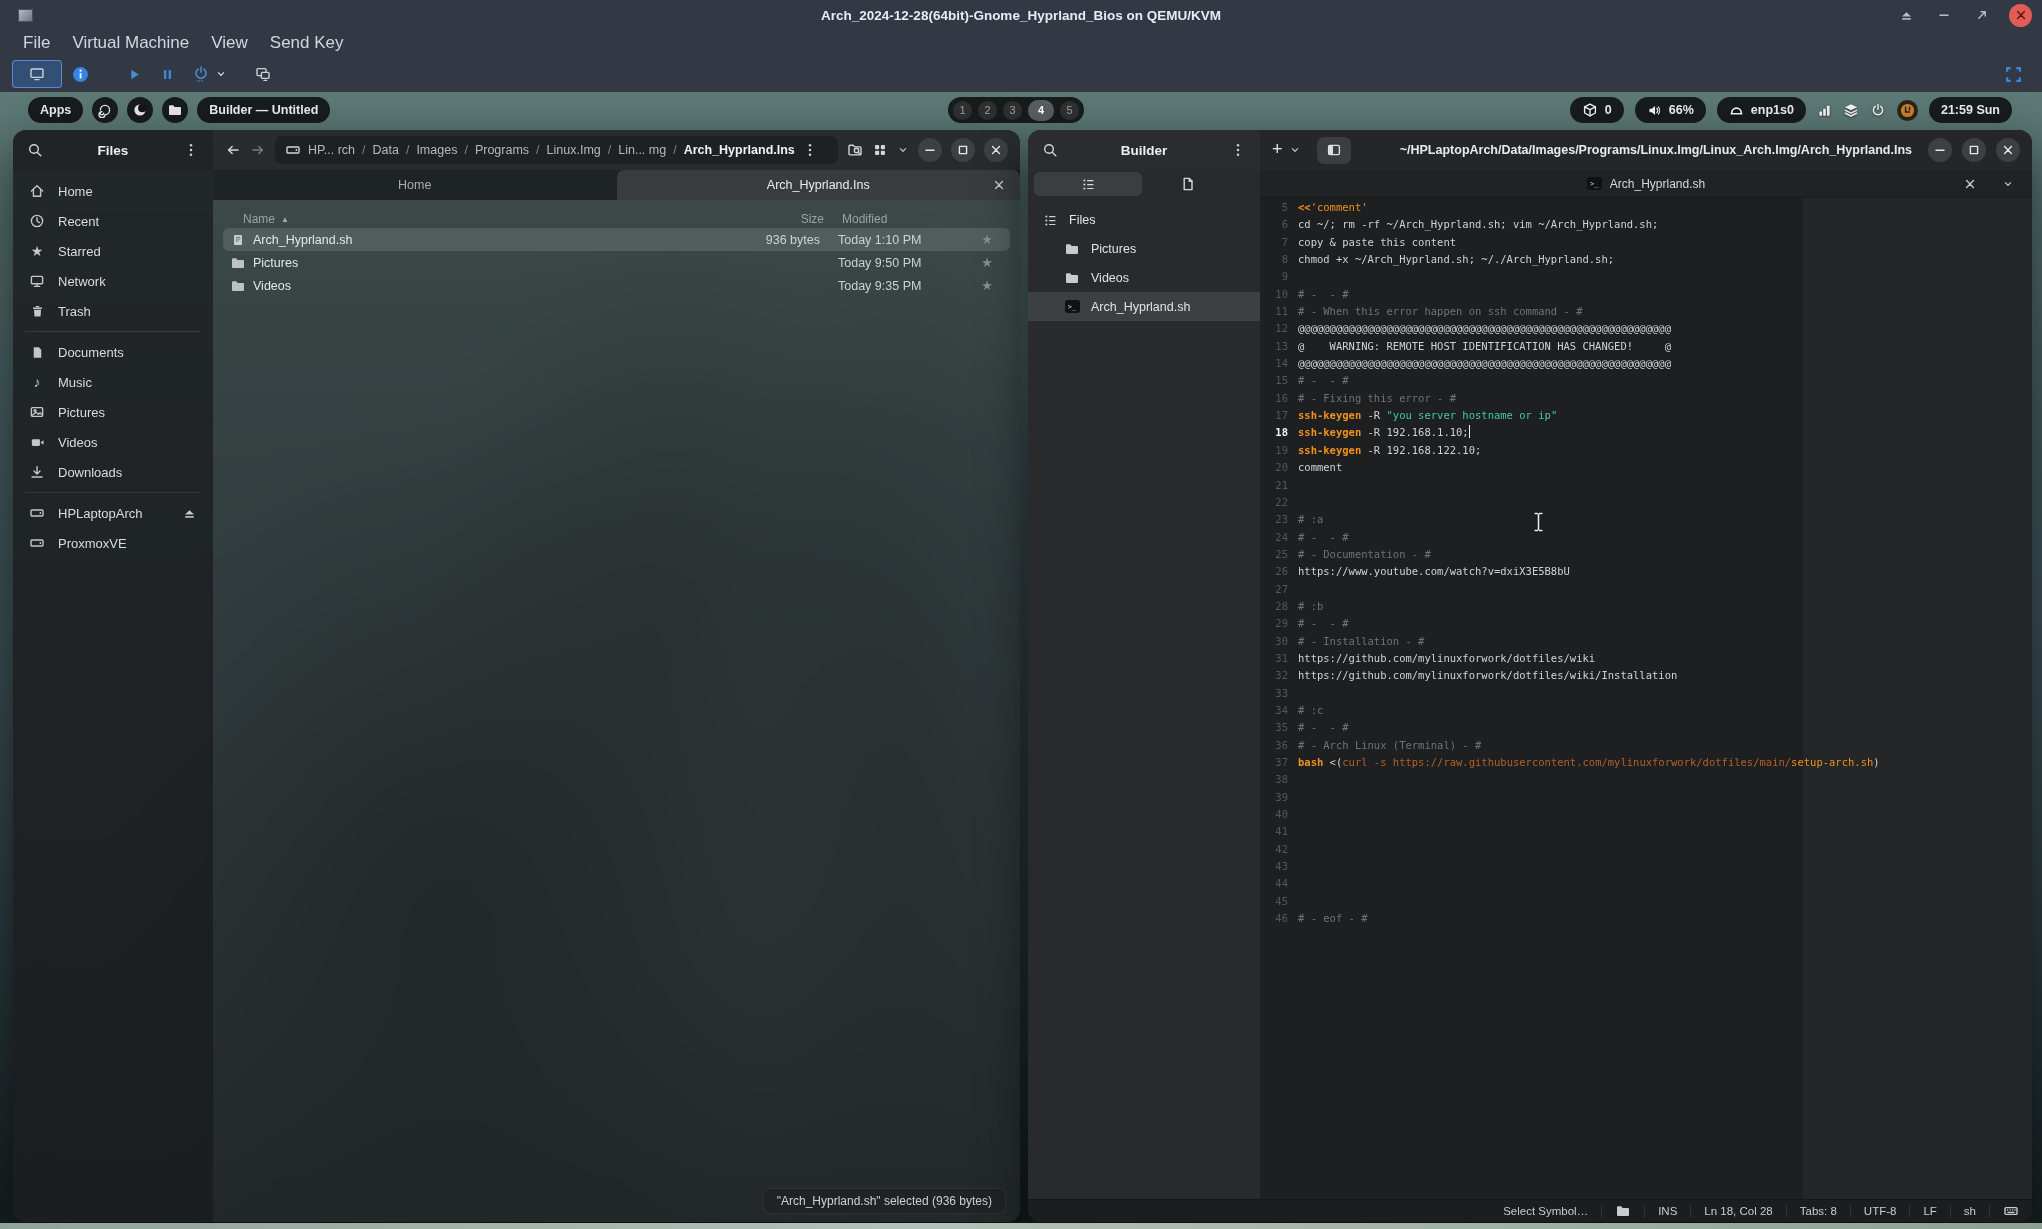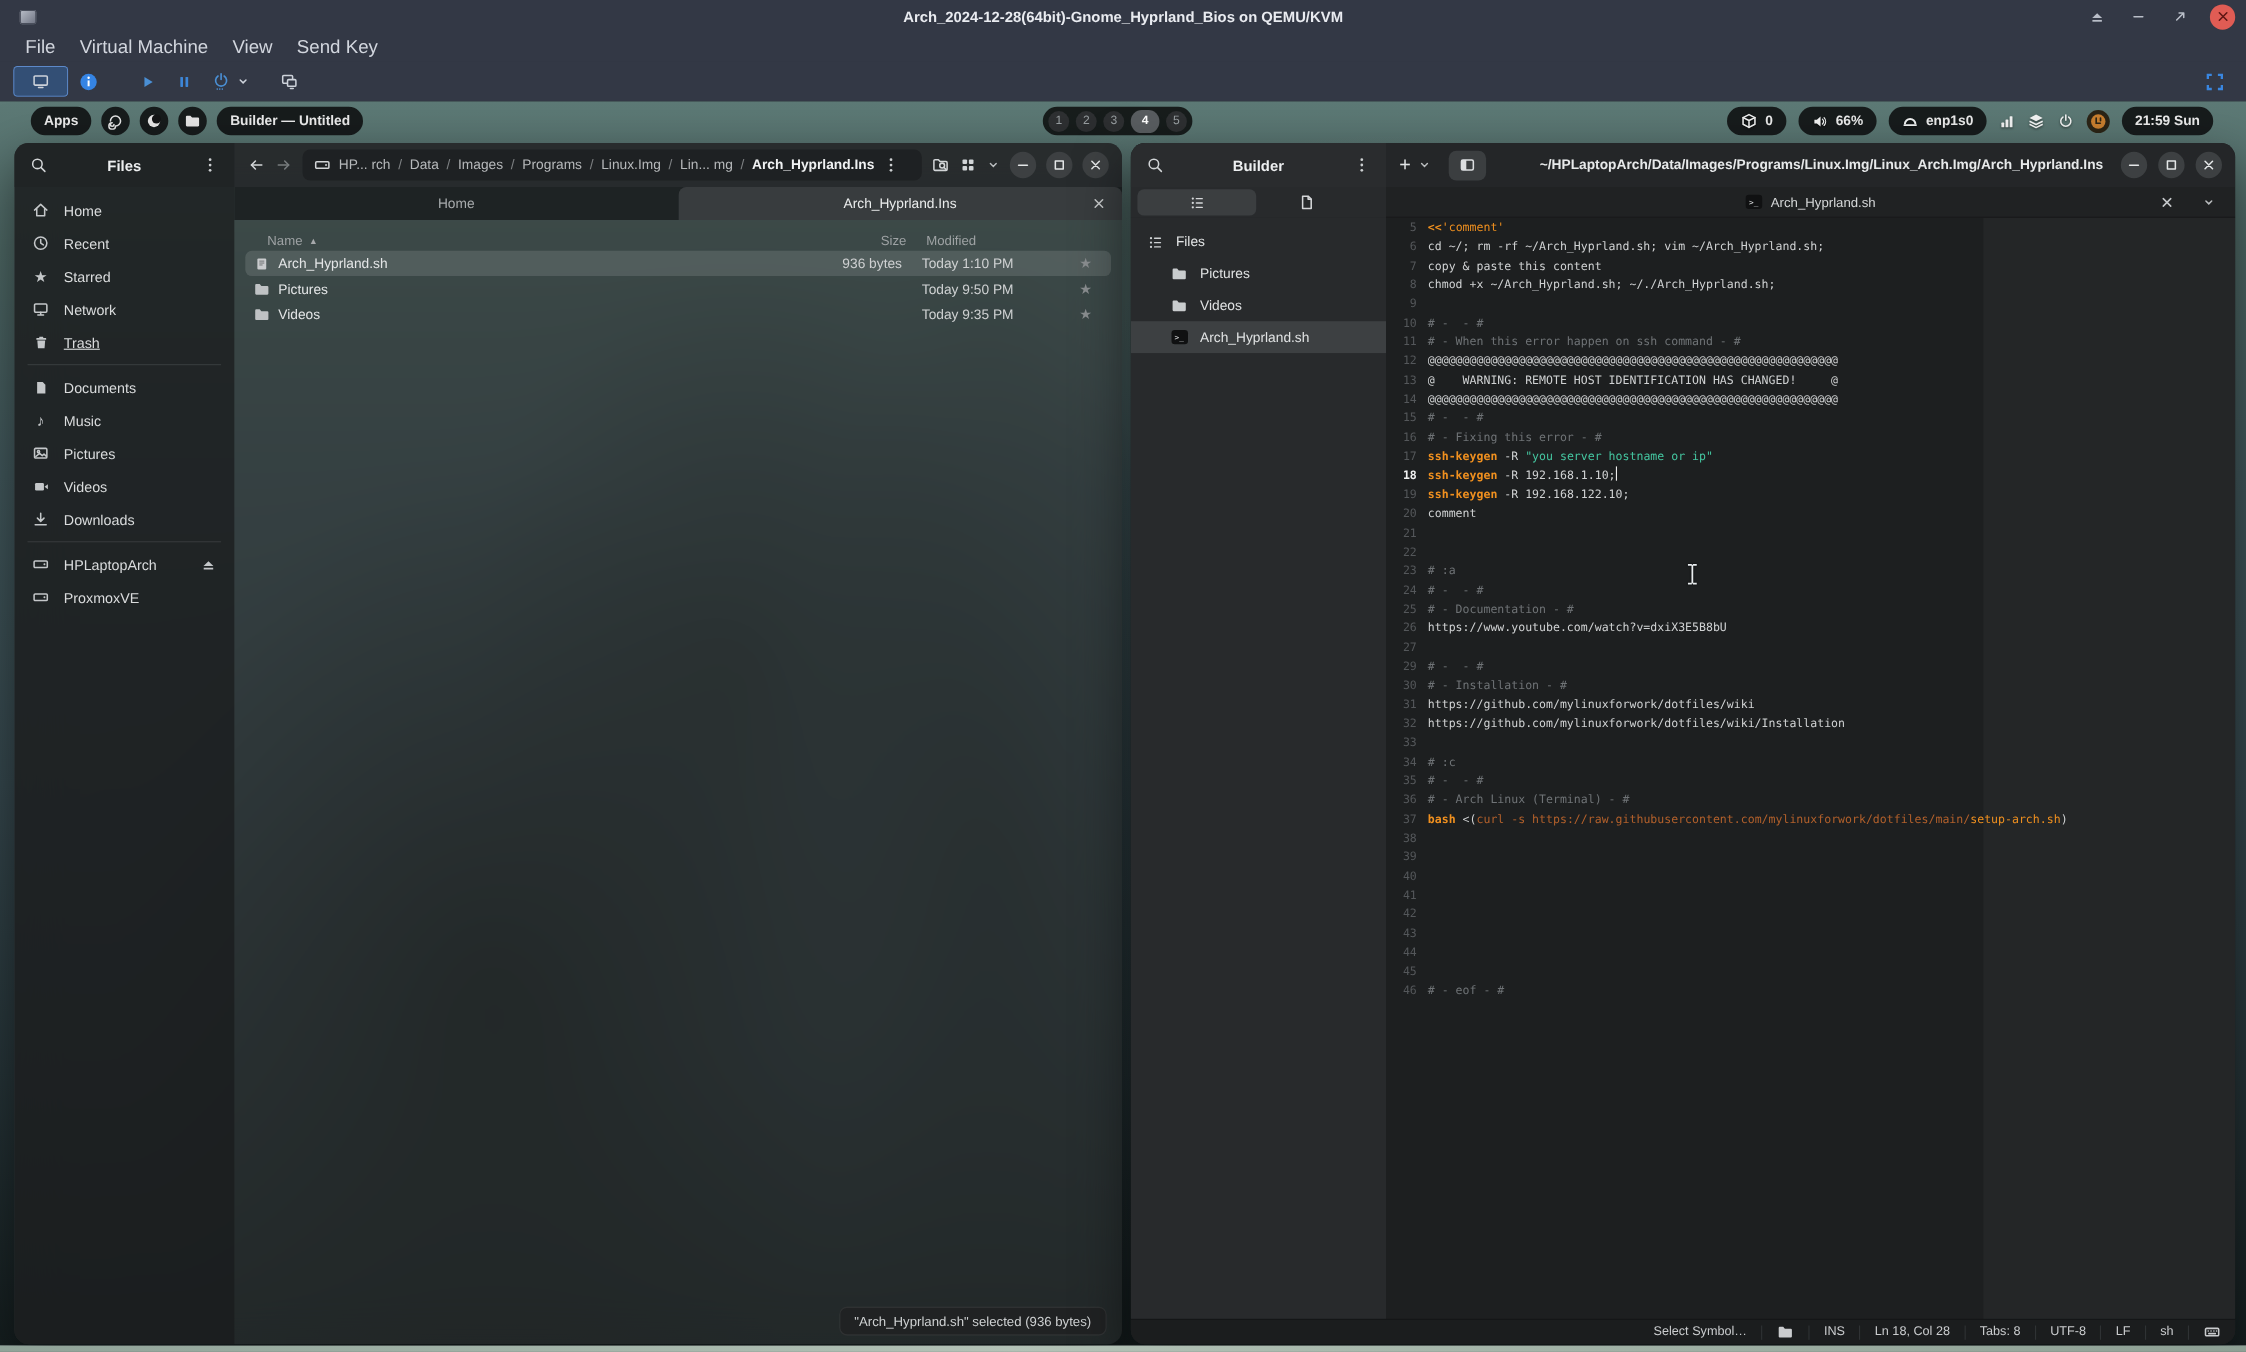--- a/index.html
+++ b/index.html
@@ -495,21 +495,21 @@
           <div style="display: inline;">Network</div>
         </div>
         <div class="fs-item">
           <div class="fs-icon">
             <svg viewBox="0 0 16 16" width="15" height="15" fill="currentColor">
               <rect x="3.2" y="3.6" width="9.6" height="1.6" rx="0.5"></rect>
               <rect x="6" y="2.2" width="4" height="1.2" rx="0.4"></rect>
               <path d="M4.2 6 h7.6 l-0.6 7.4 h-6.4 Z"></path>
             </svg>
           </div>
-          <div style="display: inline; text-decoration: underline;">Trash</div>
+          <div style="display: inline;">Trash</div>
         </div>
         <div class="fs-sep"></div>
         <div class="fs-item">
           <div class="fs-icon">
             <svg viewBox="0 0 16 16" width="15" height="15" fill="currentColor">
               <path d="M4 2.4 h5.4 L12 5 v8.6 H4 Z"></path>
             </svg>
           </div>
           <div style="display: inline;">Documents</div>
         </div>
@@ -719,20 +719,21 @@
           <div class="cline cur"><div class="lnum">18</div><div class="ctext"><span class="kb">ssh-keygen</span><span class="p"> -R 192.168.1.10;</span><span class="caret"></span></div></div>
           <div class="cline"><div class="lnum">19</div><div class="ctext"><span class="kb">ssh-keygen</span><span class="p"> -R 192.168.122.10;</span></div></div>
           <div class="cline"><div class="lnum">20</div><div class="ctext"><span class="p">comment</span></div></div>
           <div class="cline"><div class="lnum">21</div><div class="ctext"></div></div>
           <div class="cline"><div class="lnum">22</div><div class="ctext"></div></div>
           <div class="cline"><div class="lnum">23</div><div class="ctext"><span class="c"># :a</span></div></div>
           <div class="cline"><div class="lnum">24</div><div class="ctext"><span class="c"># -  - #</span></div></div>
           <div class="cline"><div class="lnum">25</div><div class="ctext"><span class="c"># - Documentation - #</span></div></div>
           <div class="cline"><div class="lnum">26</div><div class="ctext"><span class="p">https://www.youtube.com/watch?v=dxiX3E5B8bU</span></div></div>
           <div class="cline"><div class="lnum">27</div><div class="ctext"></div></div>
+          <div class="cline"><div class="lnum">28</div><div class="ctext"><span class="c"># :b</span></div></div>
           <div class="cline"><div class="lnum">29</div><div class="ctext"><span class="c"># -  - #</span></div></div>
           <div class="cline"><div class="lnum">30</div><div class="ctext"><span class="c"># - Installation - #</span></div></div>
           <div class="cline"><div class="lnum">31</div><div class="ctext"><span class="p">https://github.com/mylinuxforwork/dotfiles/wiki</span></div></div>
           <div class="cline"><div class="lnum">32</div><div class="ctext"><span class="p">https://github.com/mylinuxforwork/dotfiles/wiki/Installation</span></div></div>
           <div class="cline"><div class="lnum">33</div><div class="ctext"></div></div>
           <div class="cline"><div class="lnum">34</div><div class="ctext"><span class="c"># :c</span></div></div>
           <div class="cline"><div class="lnum">35</div><div class="ctext"><span class="c"># -  - #</span></div></div>
           <div class="cline"><div class="lnum">36</div><div class="ctext"><span class="c"># - Arch Linux (Terminal) - #</span></div></div>
           <div class="cline"><div class="lnum">37</div><div class="ctext"><span class="kb">bash</span><span class="p"> &lt;(</span><span class="od">curl -s https://raw.githubusercontent.com/mylinuxforwork/dotfiles/main/</span><span class="o">setup-arch.sh</span><span class="p">)</span></div></div>
           <div class="cline"><div class="lnum">38</div><div class="ctext"></div></div>

